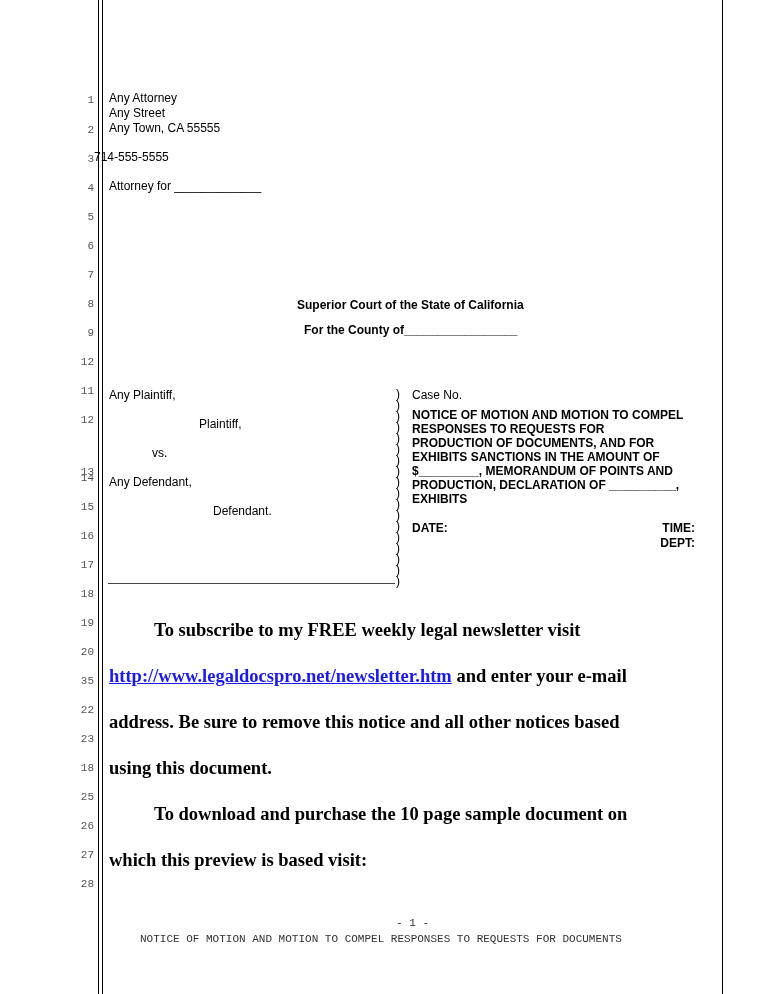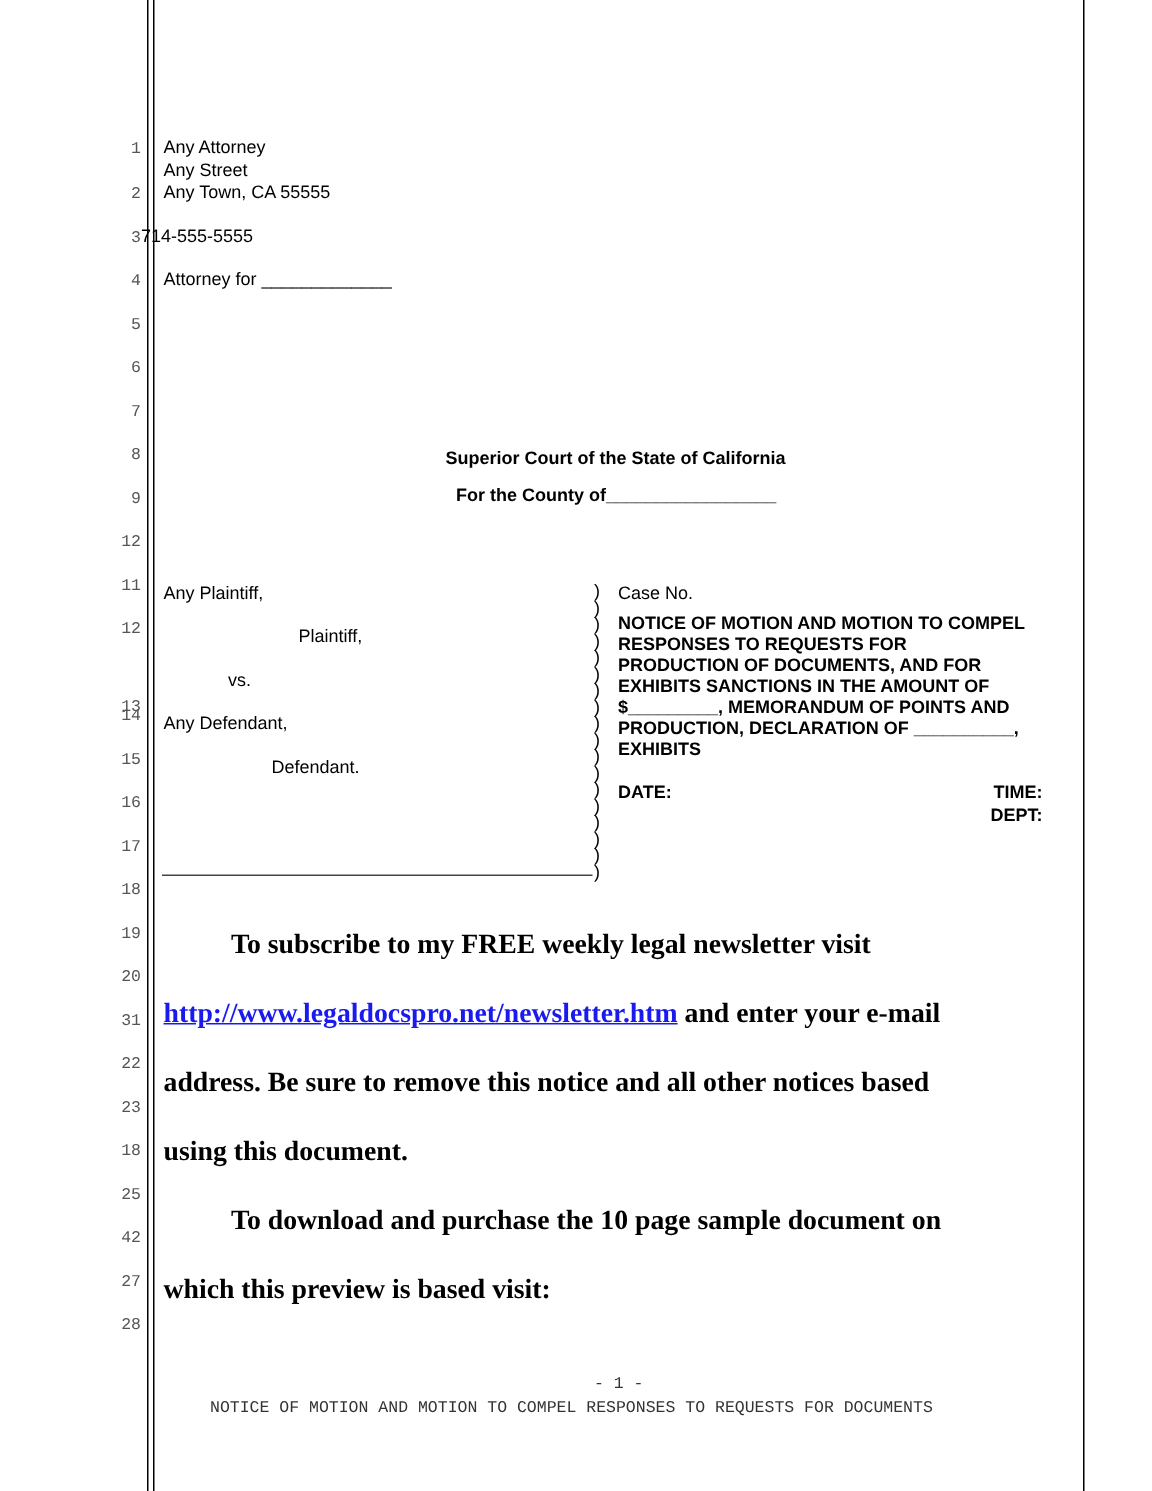--- a/index.html
+++ b/index.html
@@ -39,47 +39,47 @@
     <div class="ln" style="top:385px">11</div>
     <div class="ln" style="top:414px">12</div>
     <div class="ln" style="top:466px">13</div>
     <div class="ln" style="top:472px">14</div>
     <div class="ln" style="top:501px">15</div>
     <div class="ln" style="top:530px">16</div>
     <div class="ln" style="top:559px">17</div>
     <div class="ln" style="top:588px">18</div>
     <div class="ln" style="top:617px">19</div>
     <div class="ln" style="top:646px">20</div>
-    <div class="ln" style="top:675px">31</div>
+    <div class="ln" style="top:675px">35</div>
     <div class="ln" style="top:704px">22</div>
     <div class="ln" style="top:733px">23</div>
     <div class="ln" style="top:762px">18</div>
     <div class="ln" style="top:791px">25</div>
-    <div class="ln" style="top:820px">42</div>
+    <div class="ln" style="top:820px">26</div>
     <div class="ln" style="top:849px">27</div>
     <div class="ln" style="top:878px">28</div>
   </div>
 
   <div>
     <div class="t" style="left:109px;top:91px">Any Attorney</div>
     <div class="t" style="left:109px;top:106px">Any Street</div>
     <div class="t" style="left:109px;top:121px">Any Town, CA 55555</div>
     <div class="t" style="left:94px;top:150px">714-555-5555</div>
     <div class="t" style="left:109px;top:179px">Attorney for _____________</div>
   </div>
 
   <div class="t b" style="left:297px;top:298px">Superior Court of the State of California</div>
   <div class="t b" style="left:304px;top:323px">For the County of_________________</div>
 
   <div>
     <div class="t" style="left:109px;top:388px">Any Plaintiff,</div>
     <div class="t" style="left:199px;top:417px">Plaintiff,</div>
     <div class="t" style="left:152px;top:446px">vs.</div>
     <div class="t" style="left:109px;top:475px">Any Defendant,</div>
-    <div class="t" style="left:181px;top:504px">Defendant.</div>
+    <div class="t" style="left:213px;top:504px">Defendant.</div>
     <div class="caption-rule"></div>
   </div>
 
   <div>
     <div class="paren" style="top:389px">)</div>
     <div class="paren" style="top:400px">)</div>
     <div class="paren" style="top:411px">)</div>
     <div class="paren" style="top:422px">)</div>
     <div class="paren" style="top:433px">)</div>
     <div class="paren" style="top:444px">)</div>

